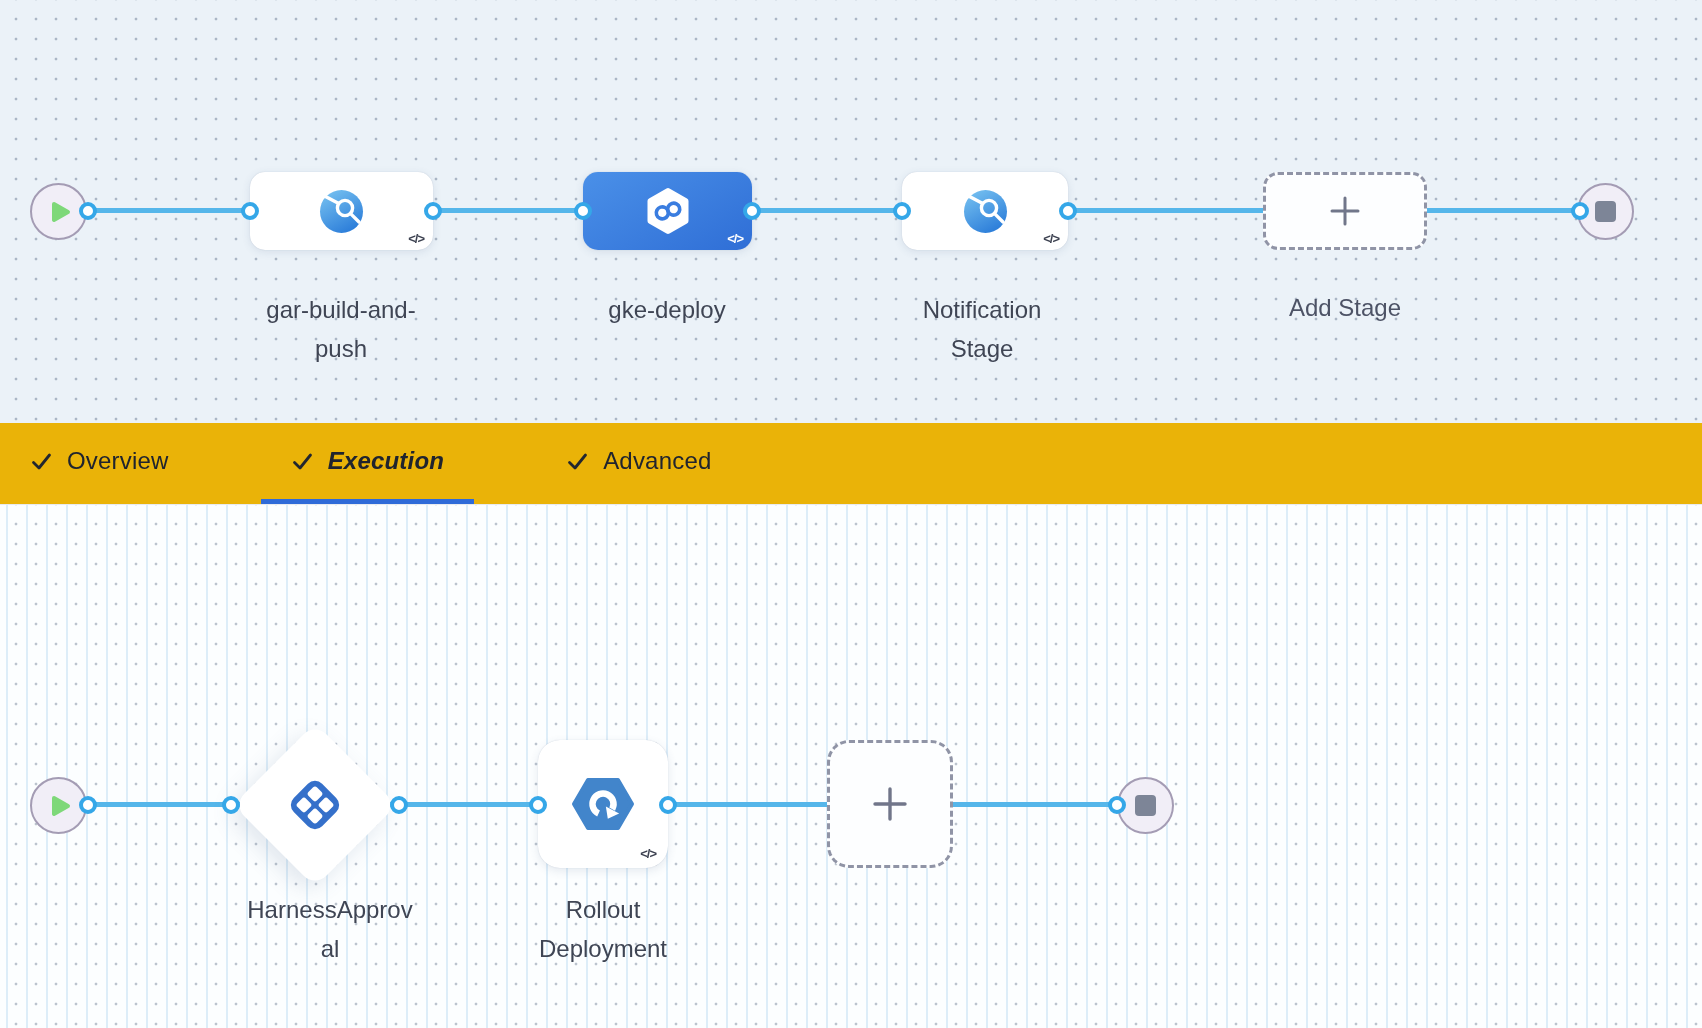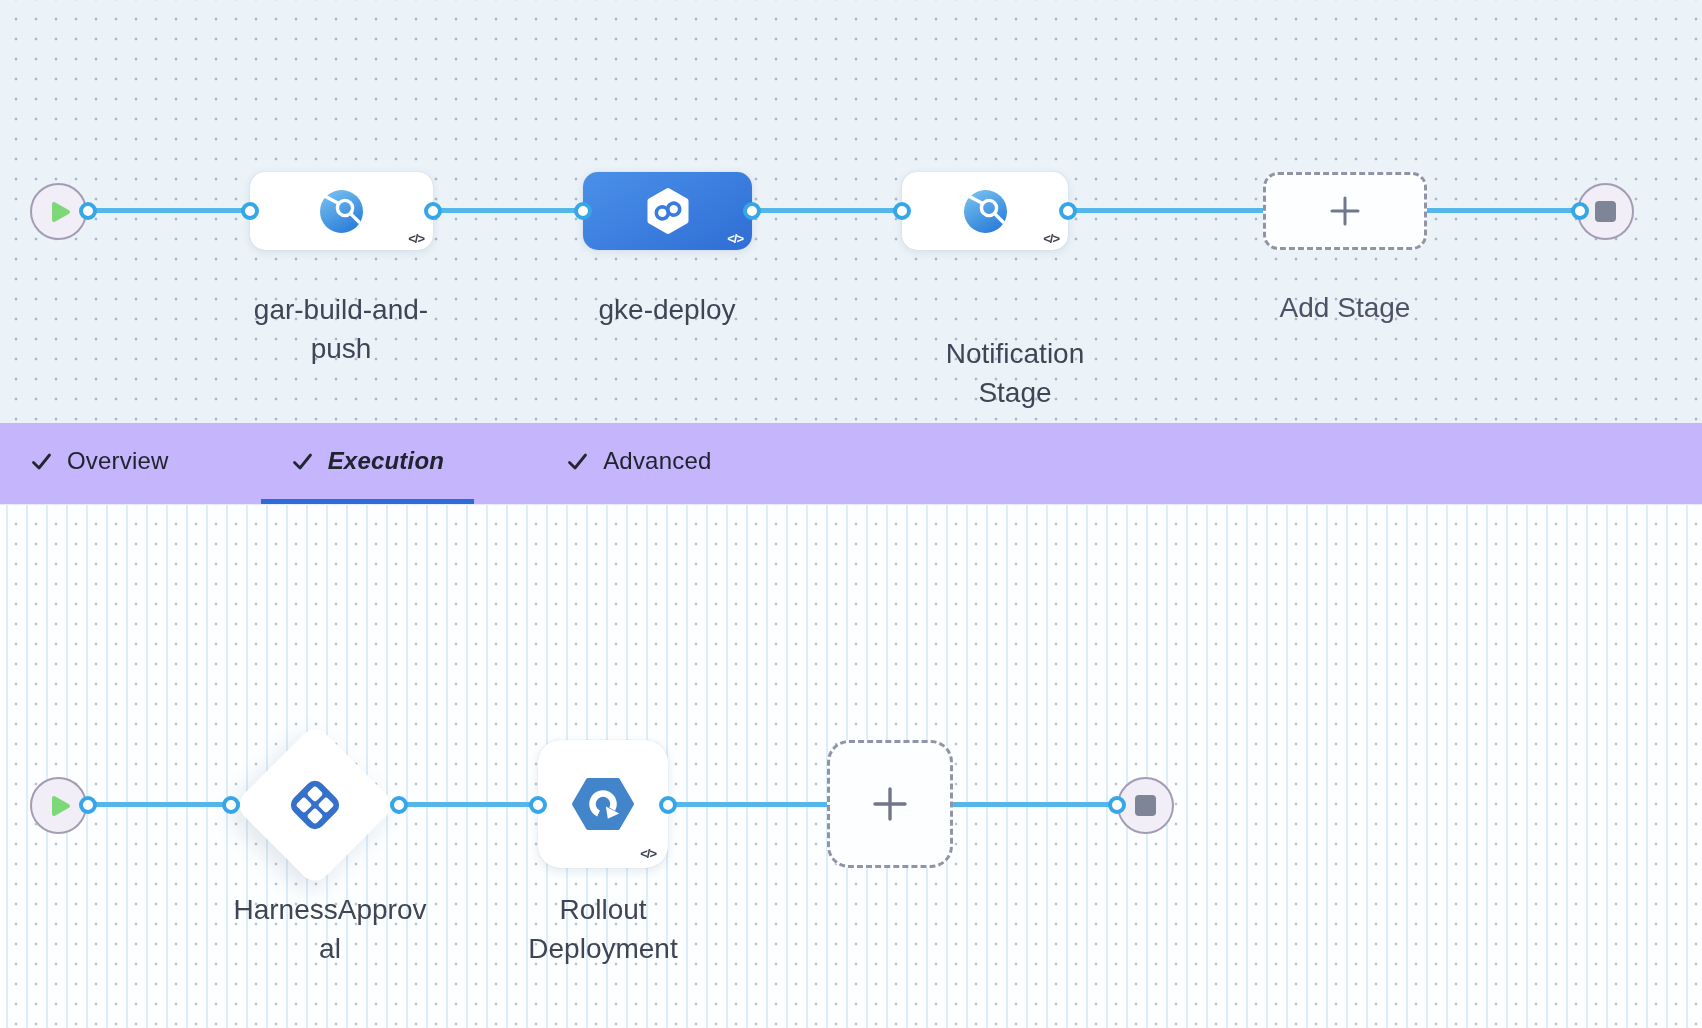--- a/index.html
+++ b/index.html
@@ -18,21 +18,21 @@
     position:absolute;left:0;top:505px;width:1702px;height:523px;
     background-color:#fcfeff;
     background-image:
       radial-gradient(circle, rgba(122,136,156,.5) 1.2px, transparent 1.7px),
       linear-gradient(90deg, rgba(158,204,235,.33) 1.6px, transparent 1.6px);
     background-size:20px 20px,20px 20px;
     background-position:6px 9px,6px 0;
   }
   
   .tab-bar{
-    position:absolute;left:0;top:423px;width:1702px;height:82px;background:#c4b5fd;
+    position:absolute;left:0;top:423px;width:1702px;height:82px;background:#eab308;
     border-bottom:1px solid #e8ebef;display:flex;align-items:stretch;box-sizing:border-box;
   }
   .tab{
     display:flex;align-items:center;gap:14px;padding:0 30px;margin-right:62px;
     cursor:pointer;box-sizing:border-box;border-bottom:5px solid transparent;
   }
   .tab-label{font-size:24px;color:#20242e;letter-spacing:.2px;white-space:nowrap;}
   .tab.active{border-bottom-color:#2f6bd8;}
   .tab.active .tab-label{font-weight:700;font-style:italic;}
   
@@ -56,21 +56,21 @@
   .code-badge{
     position:absolute;right:9px;bottom:4px;font-size:13px;font-weight:700;
     color:#3c4150;letter-spacing:-1px;
   }
   .stage-card.selected .code-badge{color:#fff;}
   .dashed-box{
     position:absolute;box-sizing:border-box;border:3px dashed #9094a6;background:#fdfeff;
     display:flex;align-items:center;justify-content:center;cursor:pointer;z-index:3;
   }
   .node-label{
-    position:absolute;width:260px;text-align:center;font-size:28px;line-height:39px;
+    position:absolute;width:260px;text-align:center;font-size:24px;line-height:39px;
     color:#3f4554;z-index:2;
   }
   .add-label{color:#4d5366;}
   .diamond-node{
     position:absolute;left:257px;top:242px;width:116px;height:116px;background:#fff;
     border-radius:16px;transform:rotate(45deg);
     box-shadow:0 10px 22px rgba(90,110,150,.16);z-index:3;
     display:flex;align-items:center;justify-content:center;cursor:pointer;
   }
   .diamond-inner{transform:rotate(-45deg);display:flex;}
@@ -158,21 +158,21 @@
   <div class="link-dot" style="left:1571px;top:202px;"></div>
 
   <div class="node-label" style="left:211px;top:290px;">
     <span style="display:block;">gar-build-and-</span>
     <span style="display:block;">push</span>
   </div>
   <div class="node-label" style="left:537px;top:290px;">
     <span style="display:block;">gke-deploy</span>
     <span style="display:block;"></span>
   </div>
-  <div class="node-label" style="left:885px;top:290px;margin-top:44px;">
+  <div class="node-label" style="left:852px;top:290px;">
     <span style="display:block;">Notification</span>
     <span style="display:block;">Stage</span>
   </div>
   <div class="node-label add-label" style="left:1215px;top:288px;">Add Stage</div>
 </div>
 
 <div class="tab-bar">
   <div class="tab">
     <svg width="23" height="23" viewBox="0 0 23 23">
       <polyline points="3.5,12.5 9,18 19.5,5" fill="none" stroke="#22262f" stroke-width="2.8" stroke-linecap="round" stroke-linejoin="round"></polyline>

